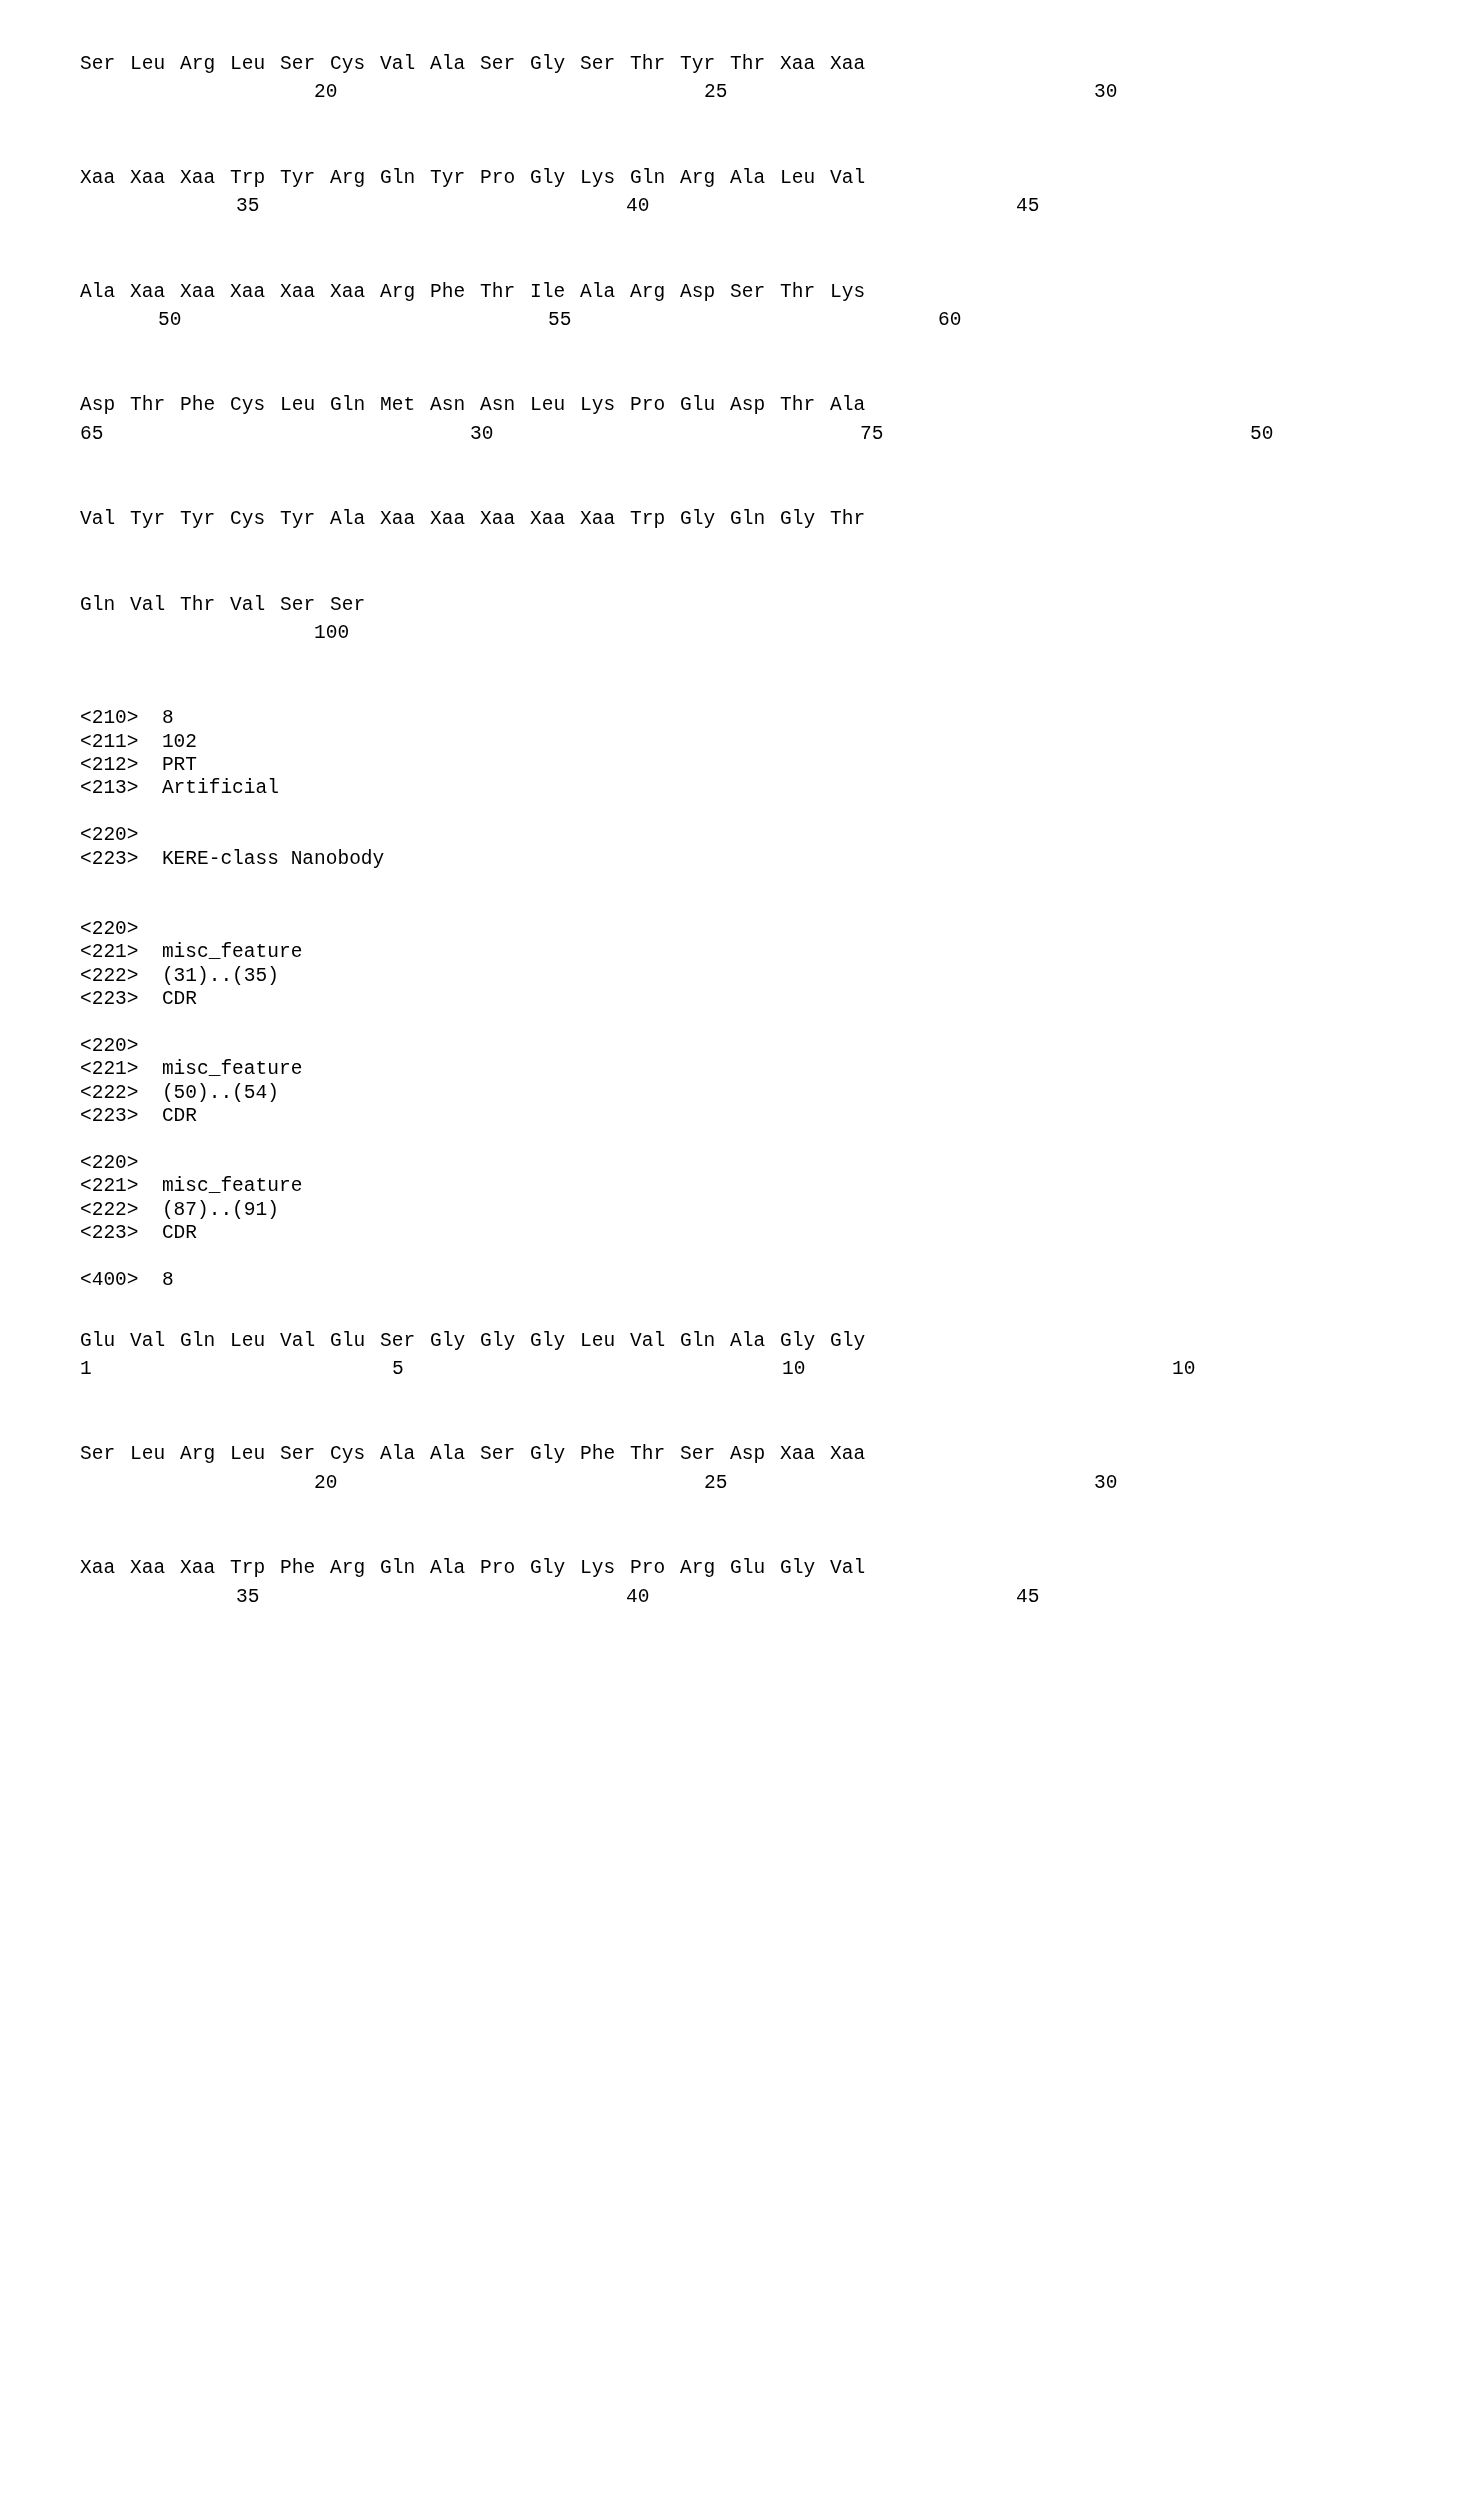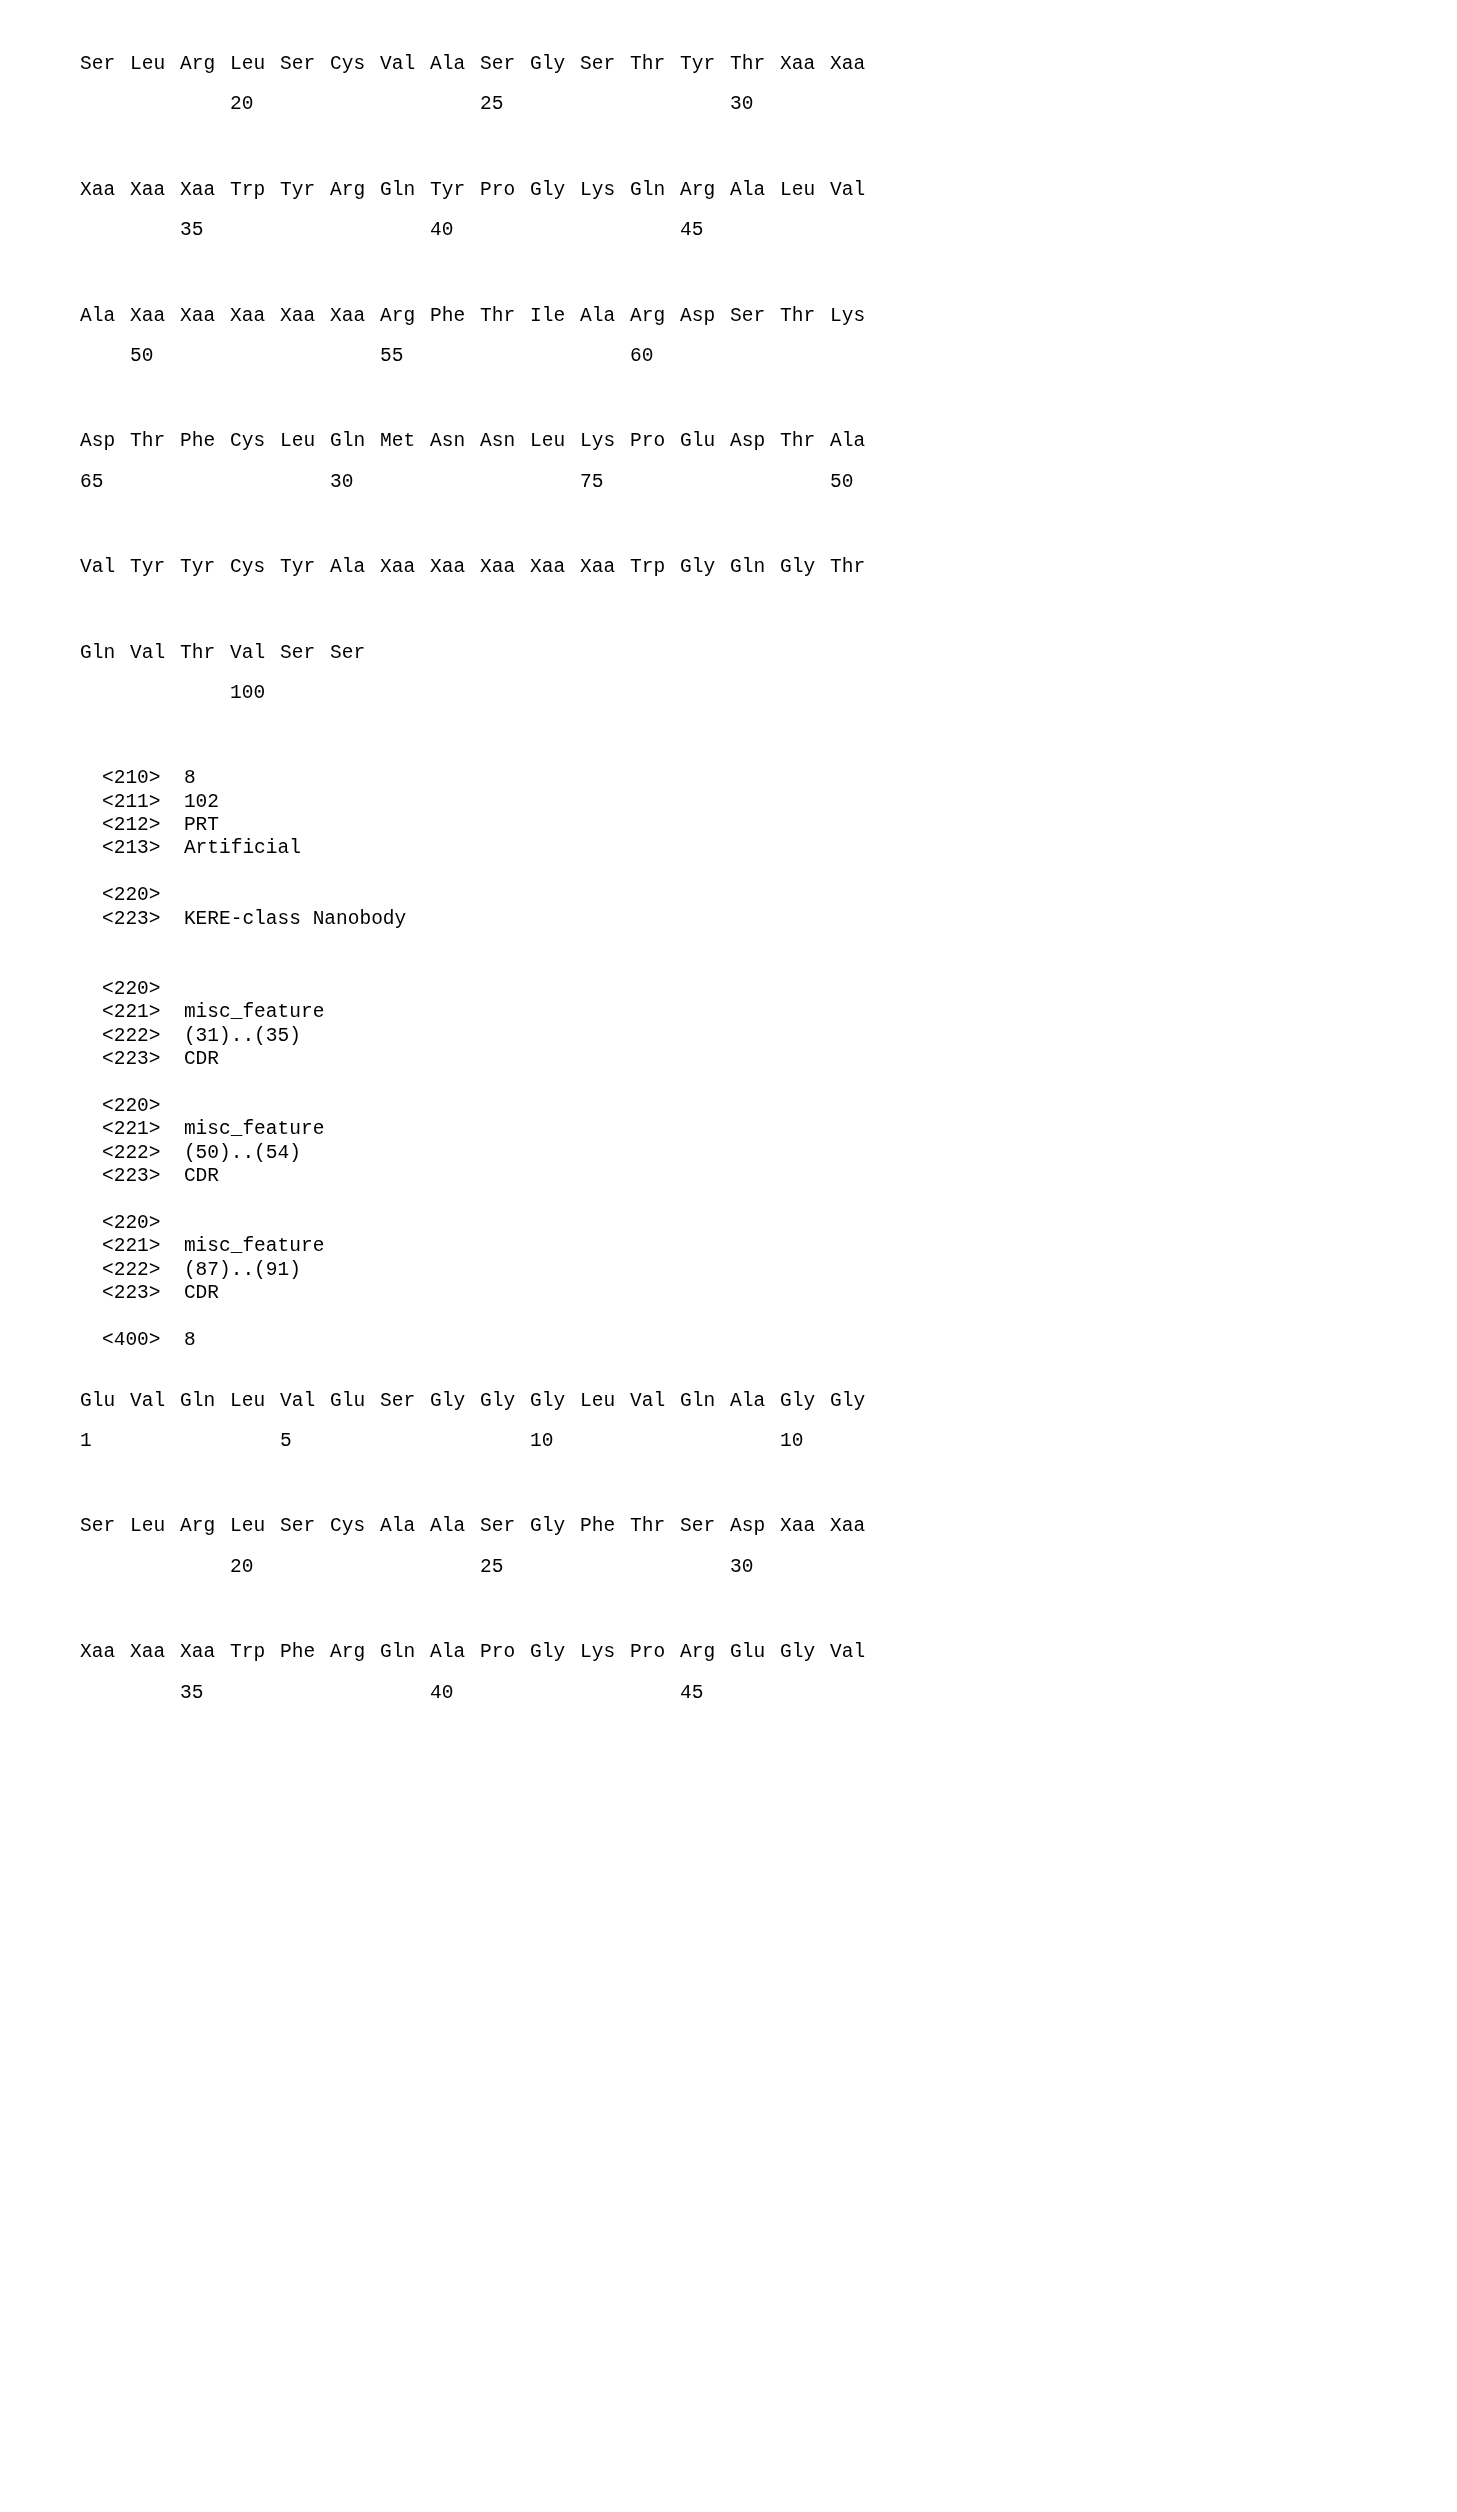--- a/index.html
+++ b/index.html
@@ -20,31 +20,31 @@
     display: flex;
     font-family: Liberation Mono, monospace;
   }
   .res {
     width: 50px;
     text-align: left;
     white-space: pre;
   }
   .pos-row {
     display: flex;
-    margin-top: 17px;
+    margin-top: 5px;
+    gap: 28px;
   }
   .pos {
     width: 50px;
     text-align: left;
     white-space: pre;
   }
   .meta-block {
     margin-top: 18px;
     margin-bottom: 18px;
-    margin-left: 22px;
   }
   .meta-line {
     white-space: pre;
   }
   .spacer {
     height: 19.5px;
   }
 </style>
 </head>
 <body>

